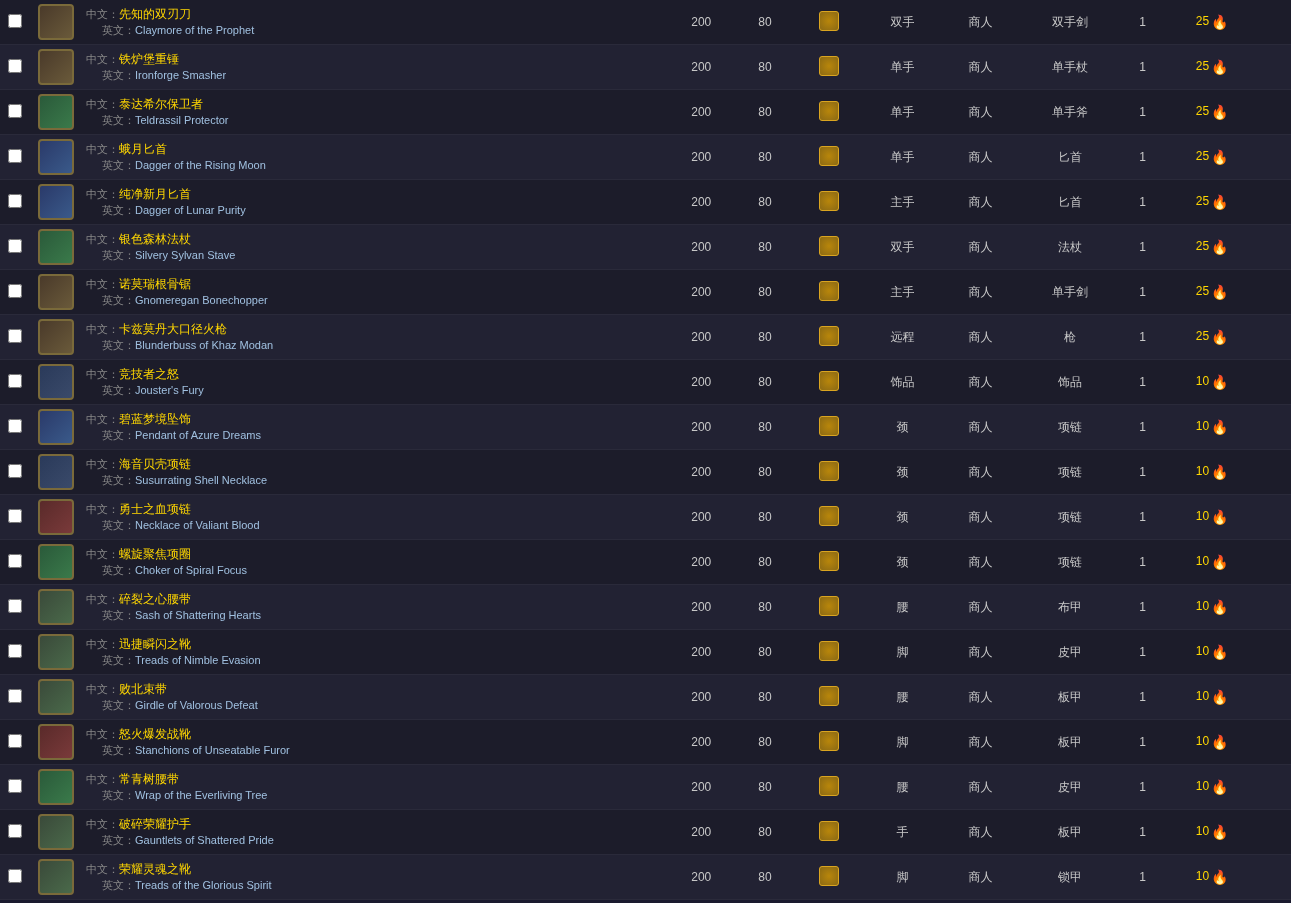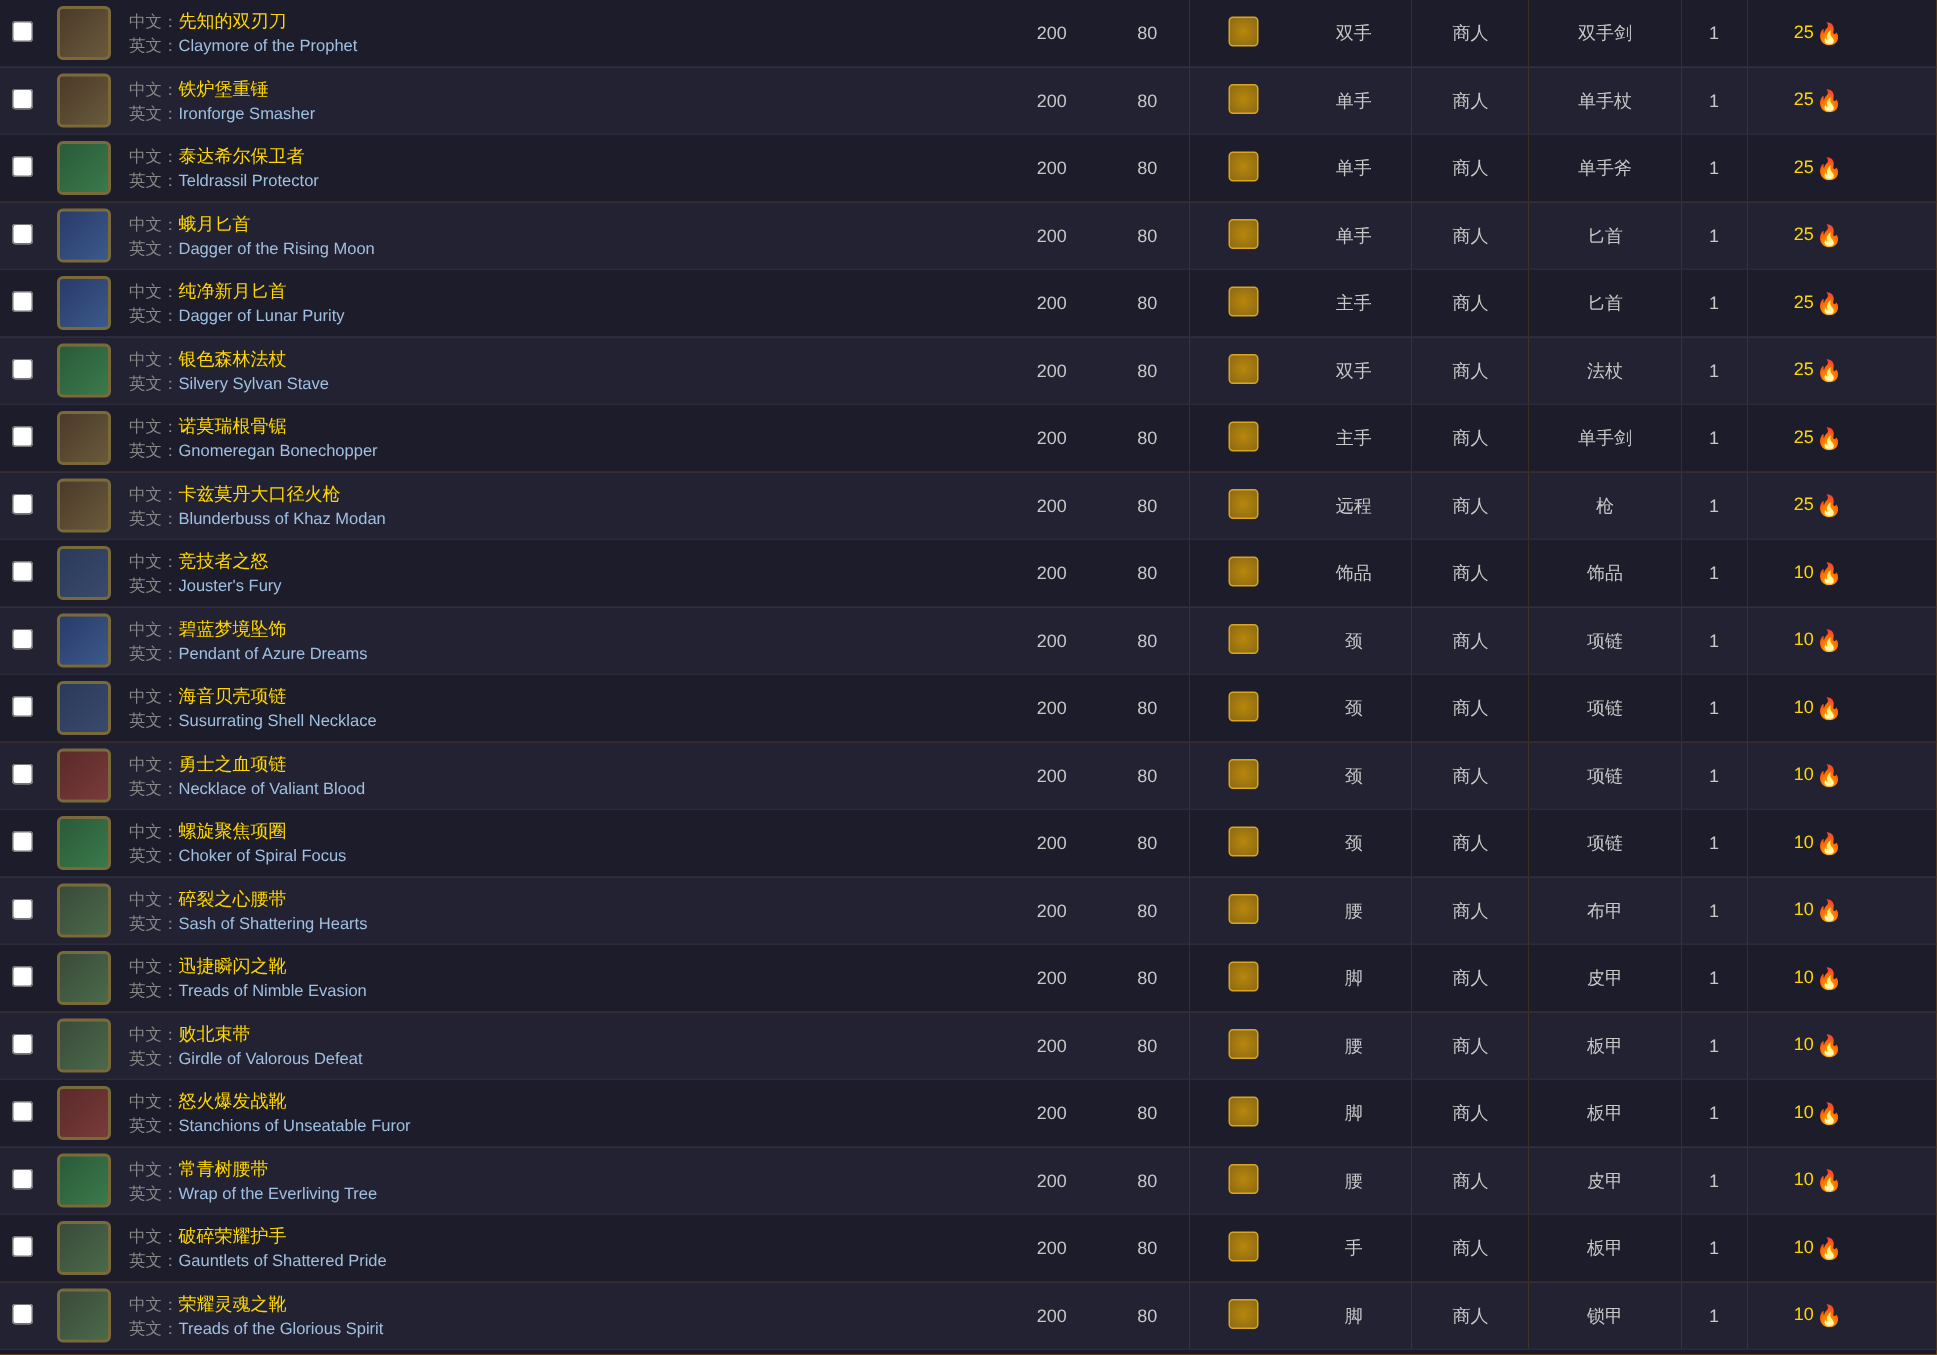--- a/index.html
+++ b/index.html
@@ -9,22 +9,21 @@
       font-size: 12px;
       color: #c8c8c8;
     }
     .table-container {
       width: 1291px;
       overflow-x: auto;
     }
     table {
       width: 100%;
       border-collapse: collapse;
-      background-color: #a16207;
-      border-radius: 27px;
+      background-color: #c4b5fd;
     }
     tr {
       border-bottom: 1px solid #2a2a3a;
     }
     tr:nth-child(odd) {
       background-color: #1c1c2a;
     }
     tr:nth-child(even) {
       background-color: #222233;
     }
@@ -58,20 +57,21 @@
     }
     .item-name-cn {
       color: #ffd700;
       font-size: 12px;
       display: block;
     }
     .item-name-en {
       color: #a0c0e0;
       font-size: 11px;
       display: block;
+      margin-left: 16px;
     }
     .item-label {
       color: #888;
       font-size: 11px;
     }
     .gold-badge {
       display: inline-flex;
       align-items: flex-start;
       gap: 2px;
       color: #ffd700;

